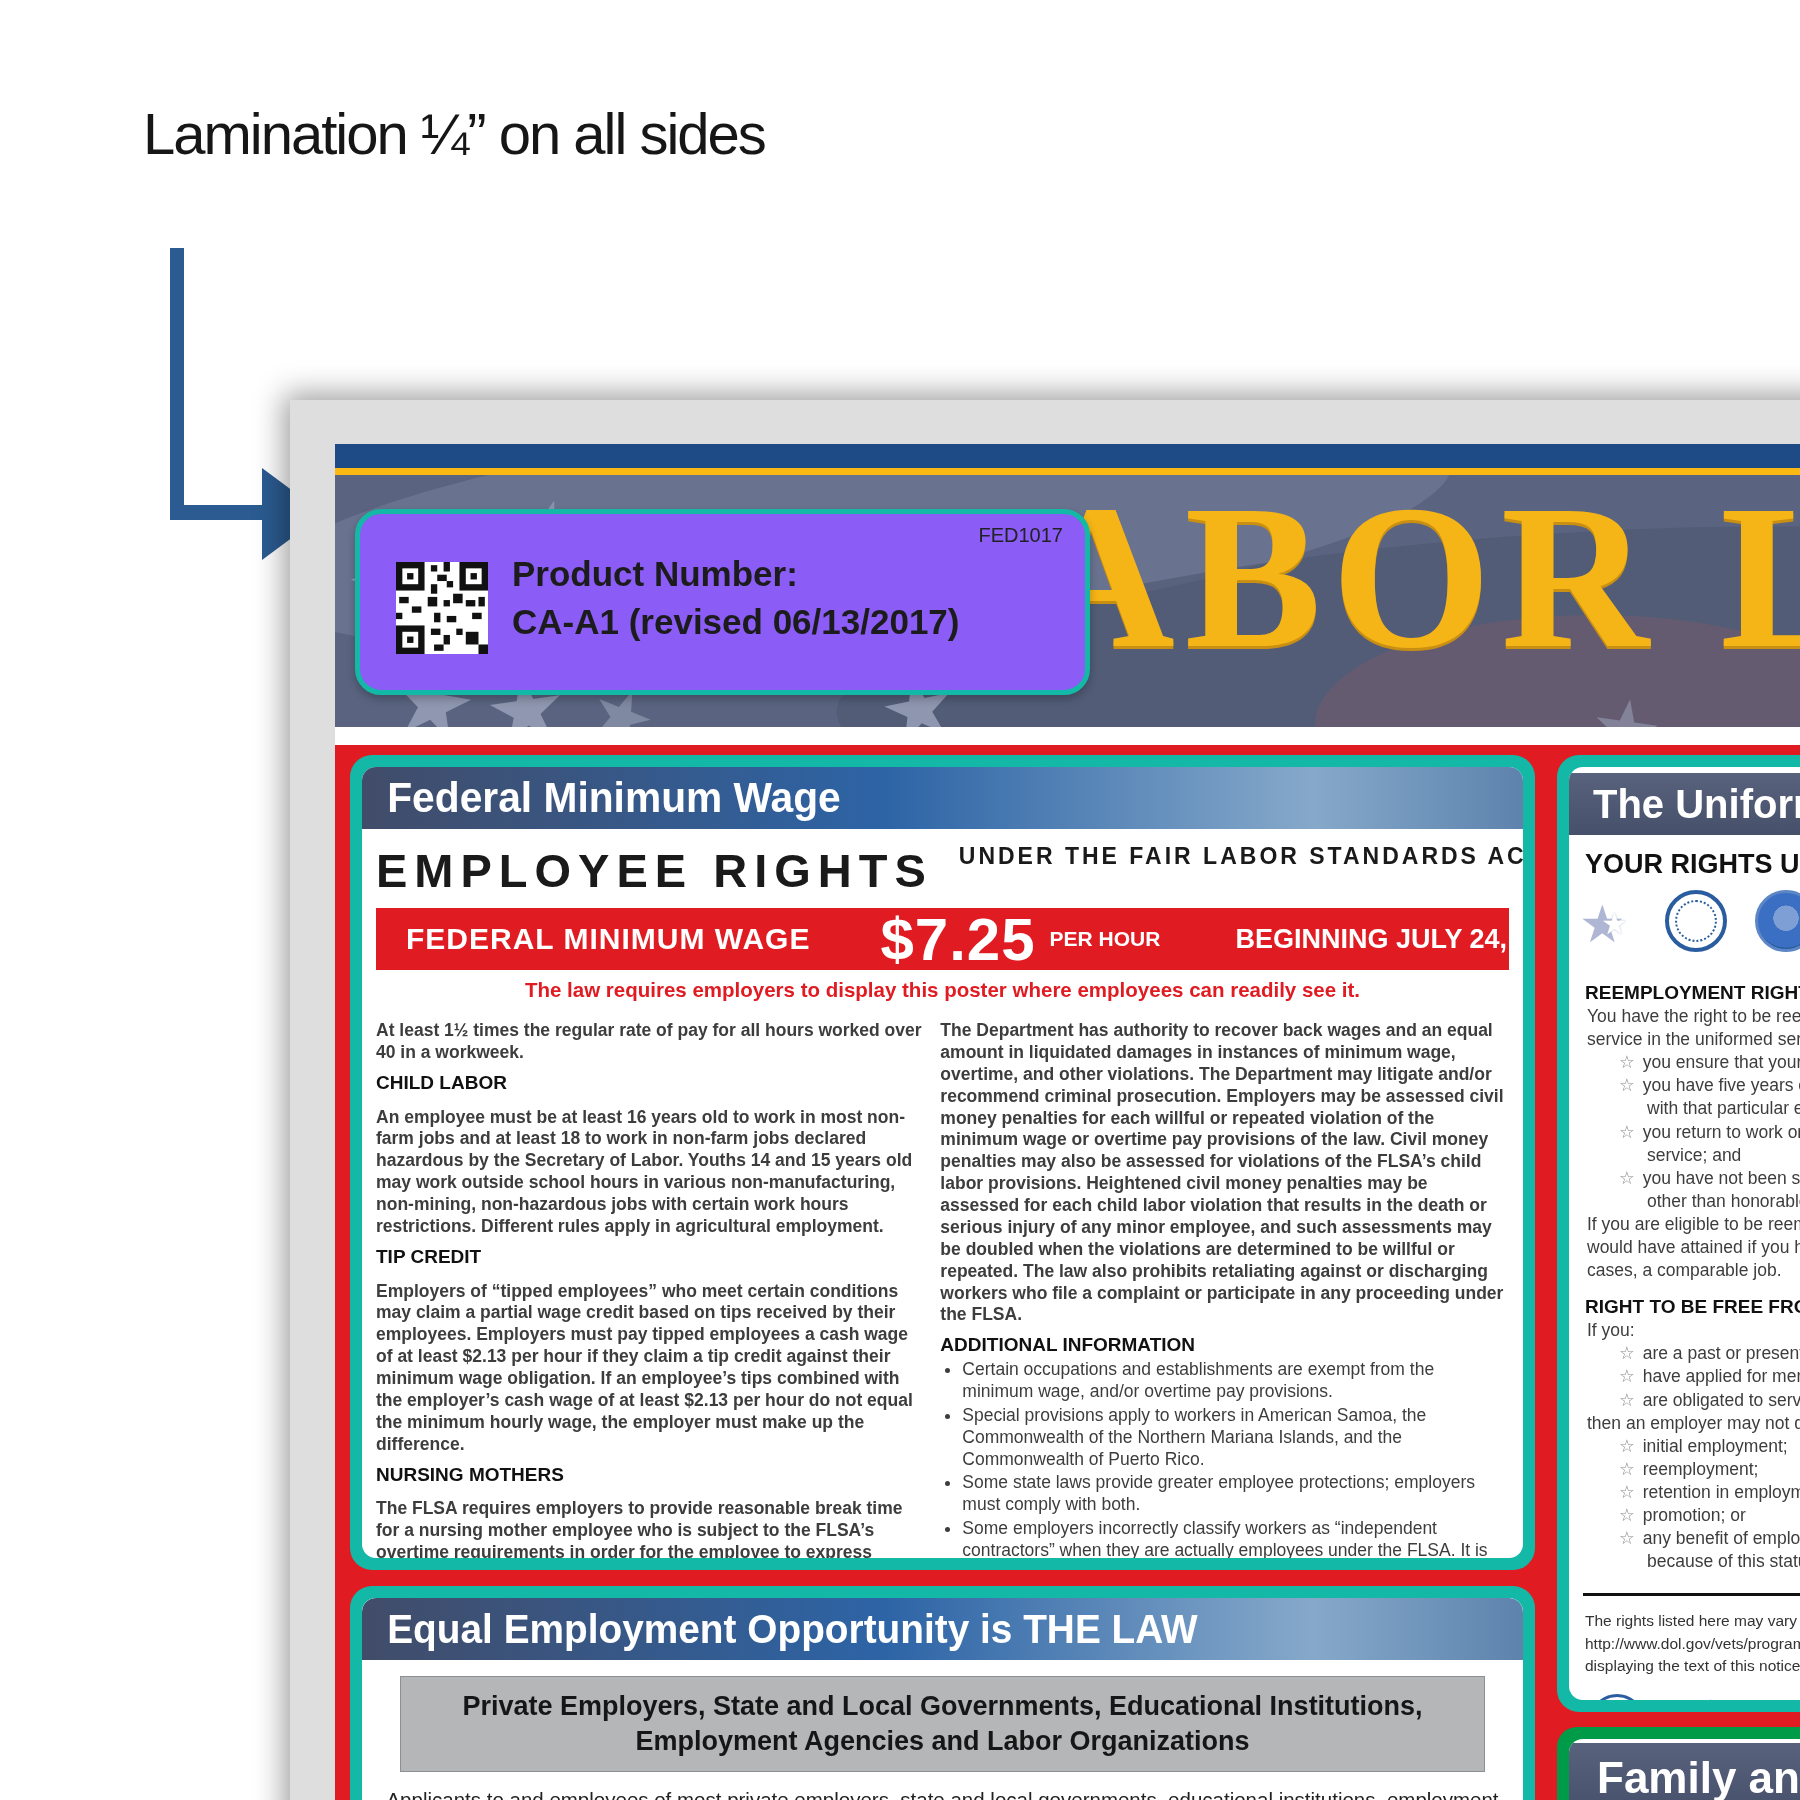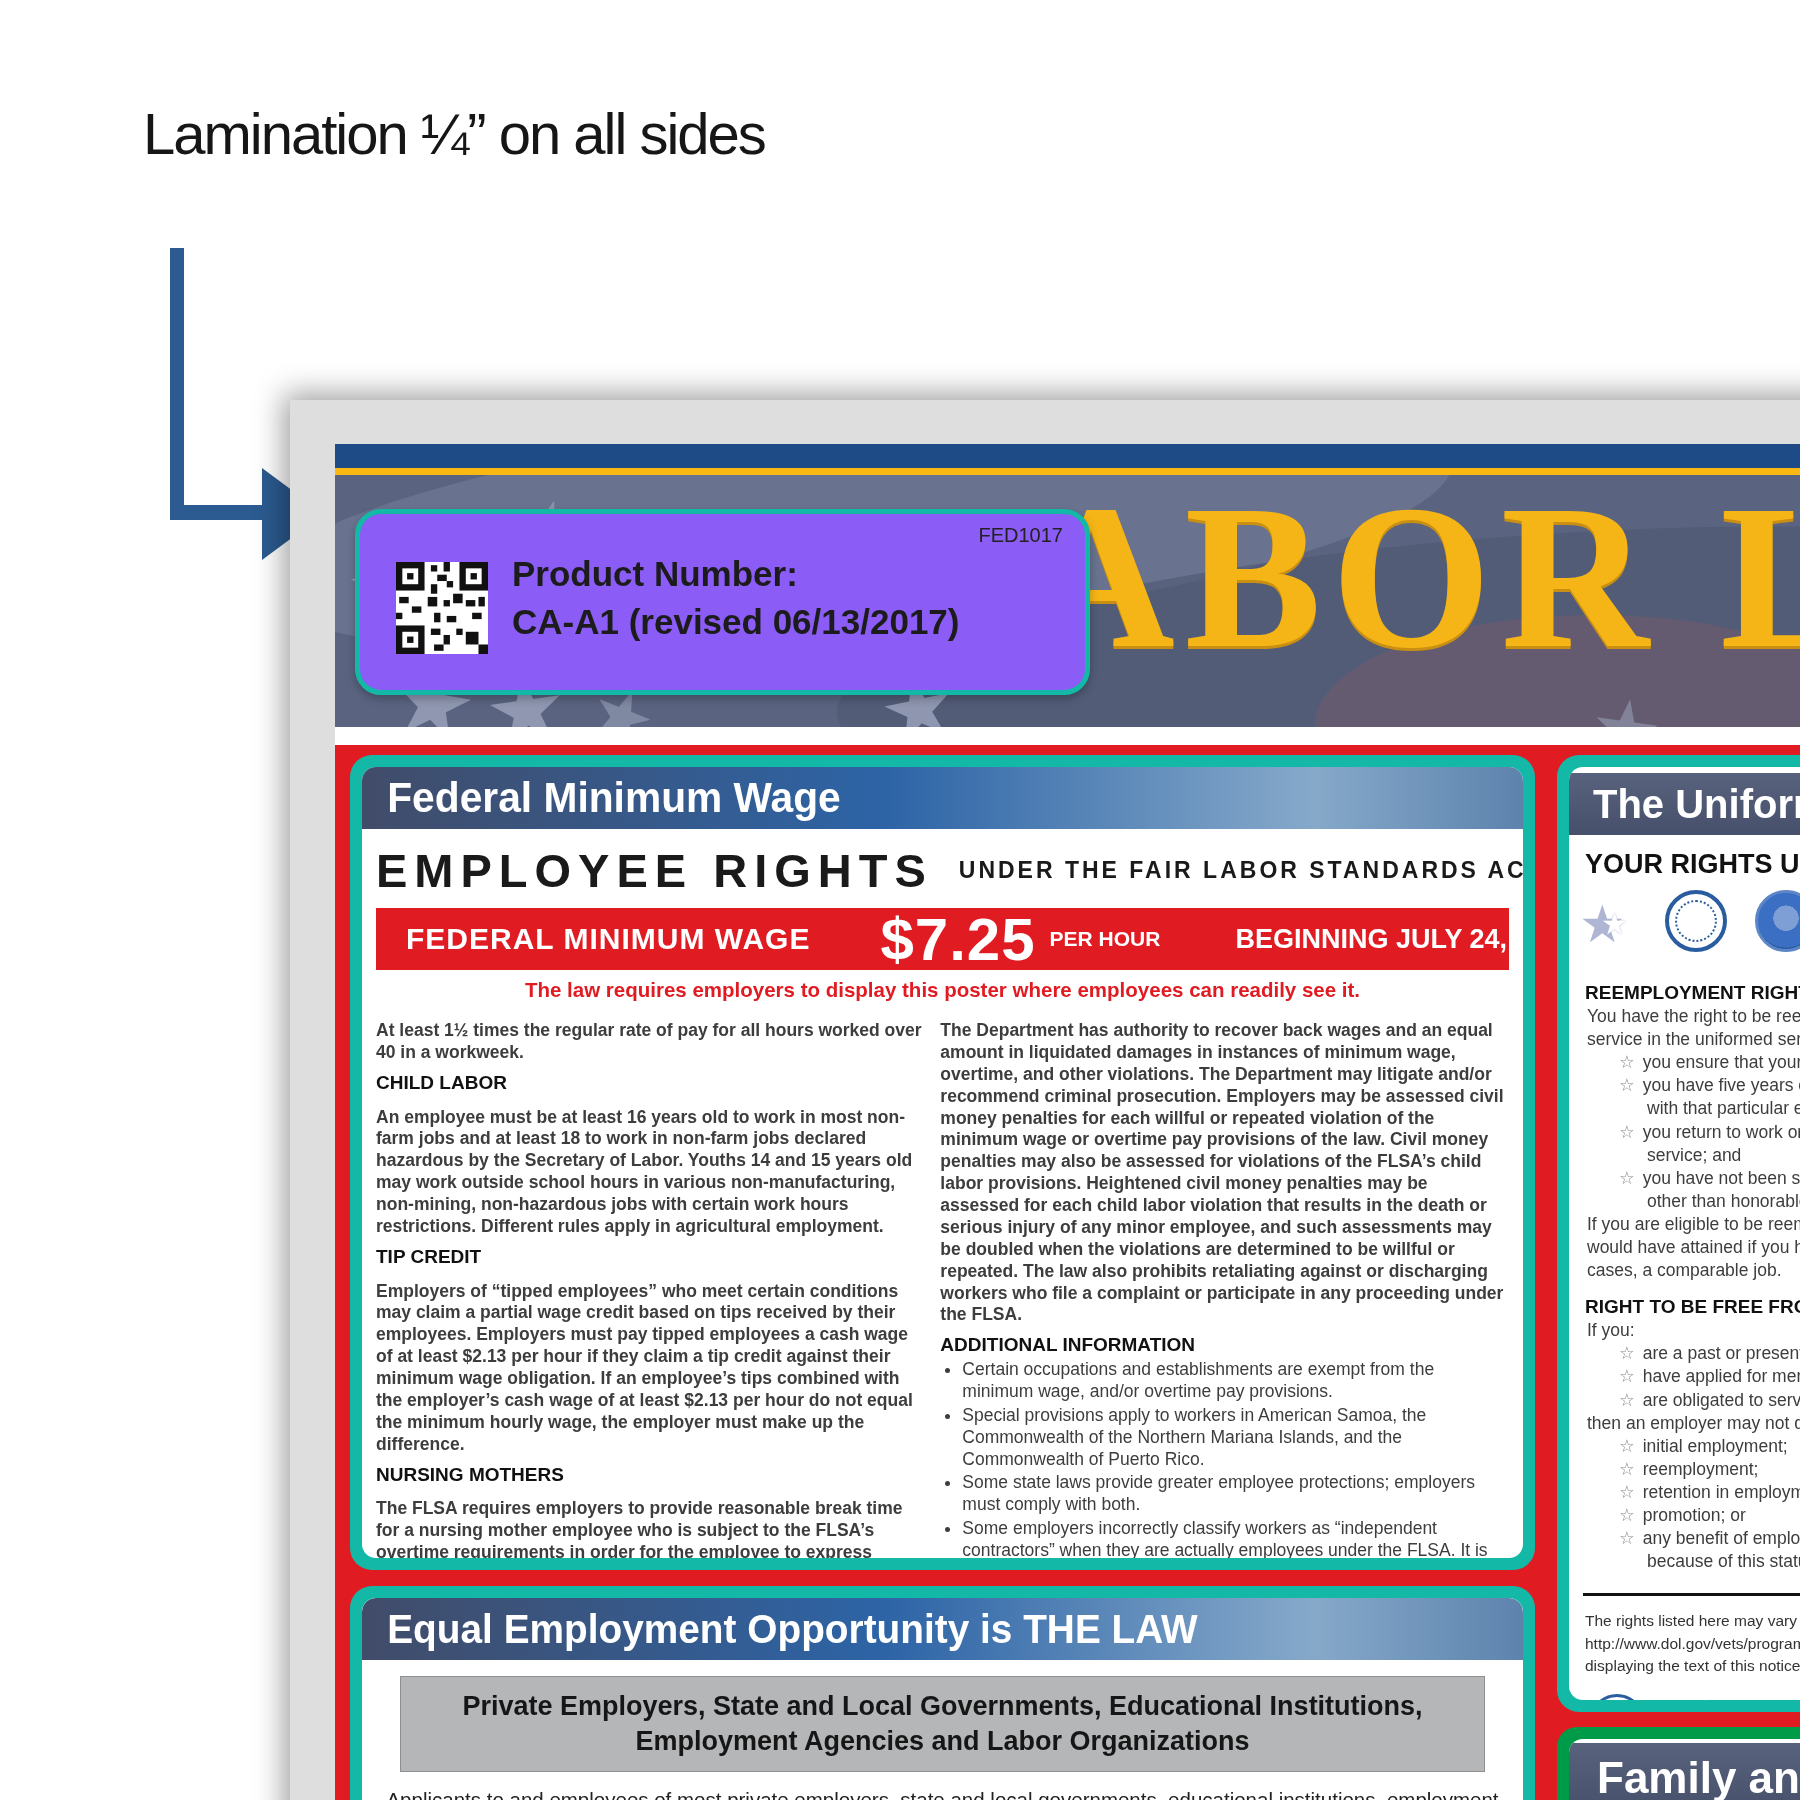--- a/index.html
+++ b/index.html
@@ -54,21 +54,21 @@
   .hdr-grad{flex:0 0 62px;background:linear-gradient(90deg,#414c69 0%,#2d64a6 45%,#86a9ca 82%,#5d83ad 100%);
     border-radius:10px 10px 0 0;display:flex;align-items:center;}
   .hdr-grad .hdr-text{color:#fff;font-weight:bold;font-size:42px;padding-left:26px;transform:scaleX(.97);
     transform-origin:left;white-space:nowrap;}
   .hdr-slate{flex:0 0 62px;background:linear-gradient(180deg,#59627c 0%,#47506a 100%);
     display:flex;align-items:center;margin:6px 0 0 0;}
   .hdr-slate .hdr-text{color:#fff;font-weight:bold;font-size:40px;padding-left:24px;white-space:nowrap;}
 
   
   .flsa-content{padding:0 14px;display:flex;flex-direction:column;flex:1 1 auto;}
-  .er-row{display:flex;align-items:center;margin-top:14px;white-space:nowrap;}
+  .er-row{display:flex;align-items:flex-start;margin-top:14px;white-space:nowrap;}
   .er-title{font-size:47px;font-weight:bold;letter-spacing:7px;color:#1a1a1a;}
   .er-sub{font-size:23px;font-weight:bold;letter-spacing:3px;color:#1a1a1a;margin-left:26px;}
   .wage-bar{margin-top:10px;height:62px;background:#e11b22;display:flex;align-items:center;color:#fff;white-space:nowrap;}
   .wb-label{font-size:30px;font-weight:bold;letter-spacing:1px;margin-left:30px;}
   .wb-amount{font-size:60px;font-weight:bold;margin-left:70px;letter-spacing:1px;}
   .wb-per{font-size:21px;font-weight:bold;margin-left:14px;}
   .wb-begin{font-size:27px;font-weight:bold;margin-left:75px;}
   .notice{margin-top:8px;text-align:center;color:#e11b22;font-weight:bold;font-size:20.5px;}
   .cols{display:flex;gap:18px;margin-top:6px;font-size:17.5px;line-height:1.25;color:#3d3d3d;}
   .col-l{width:49%;}

